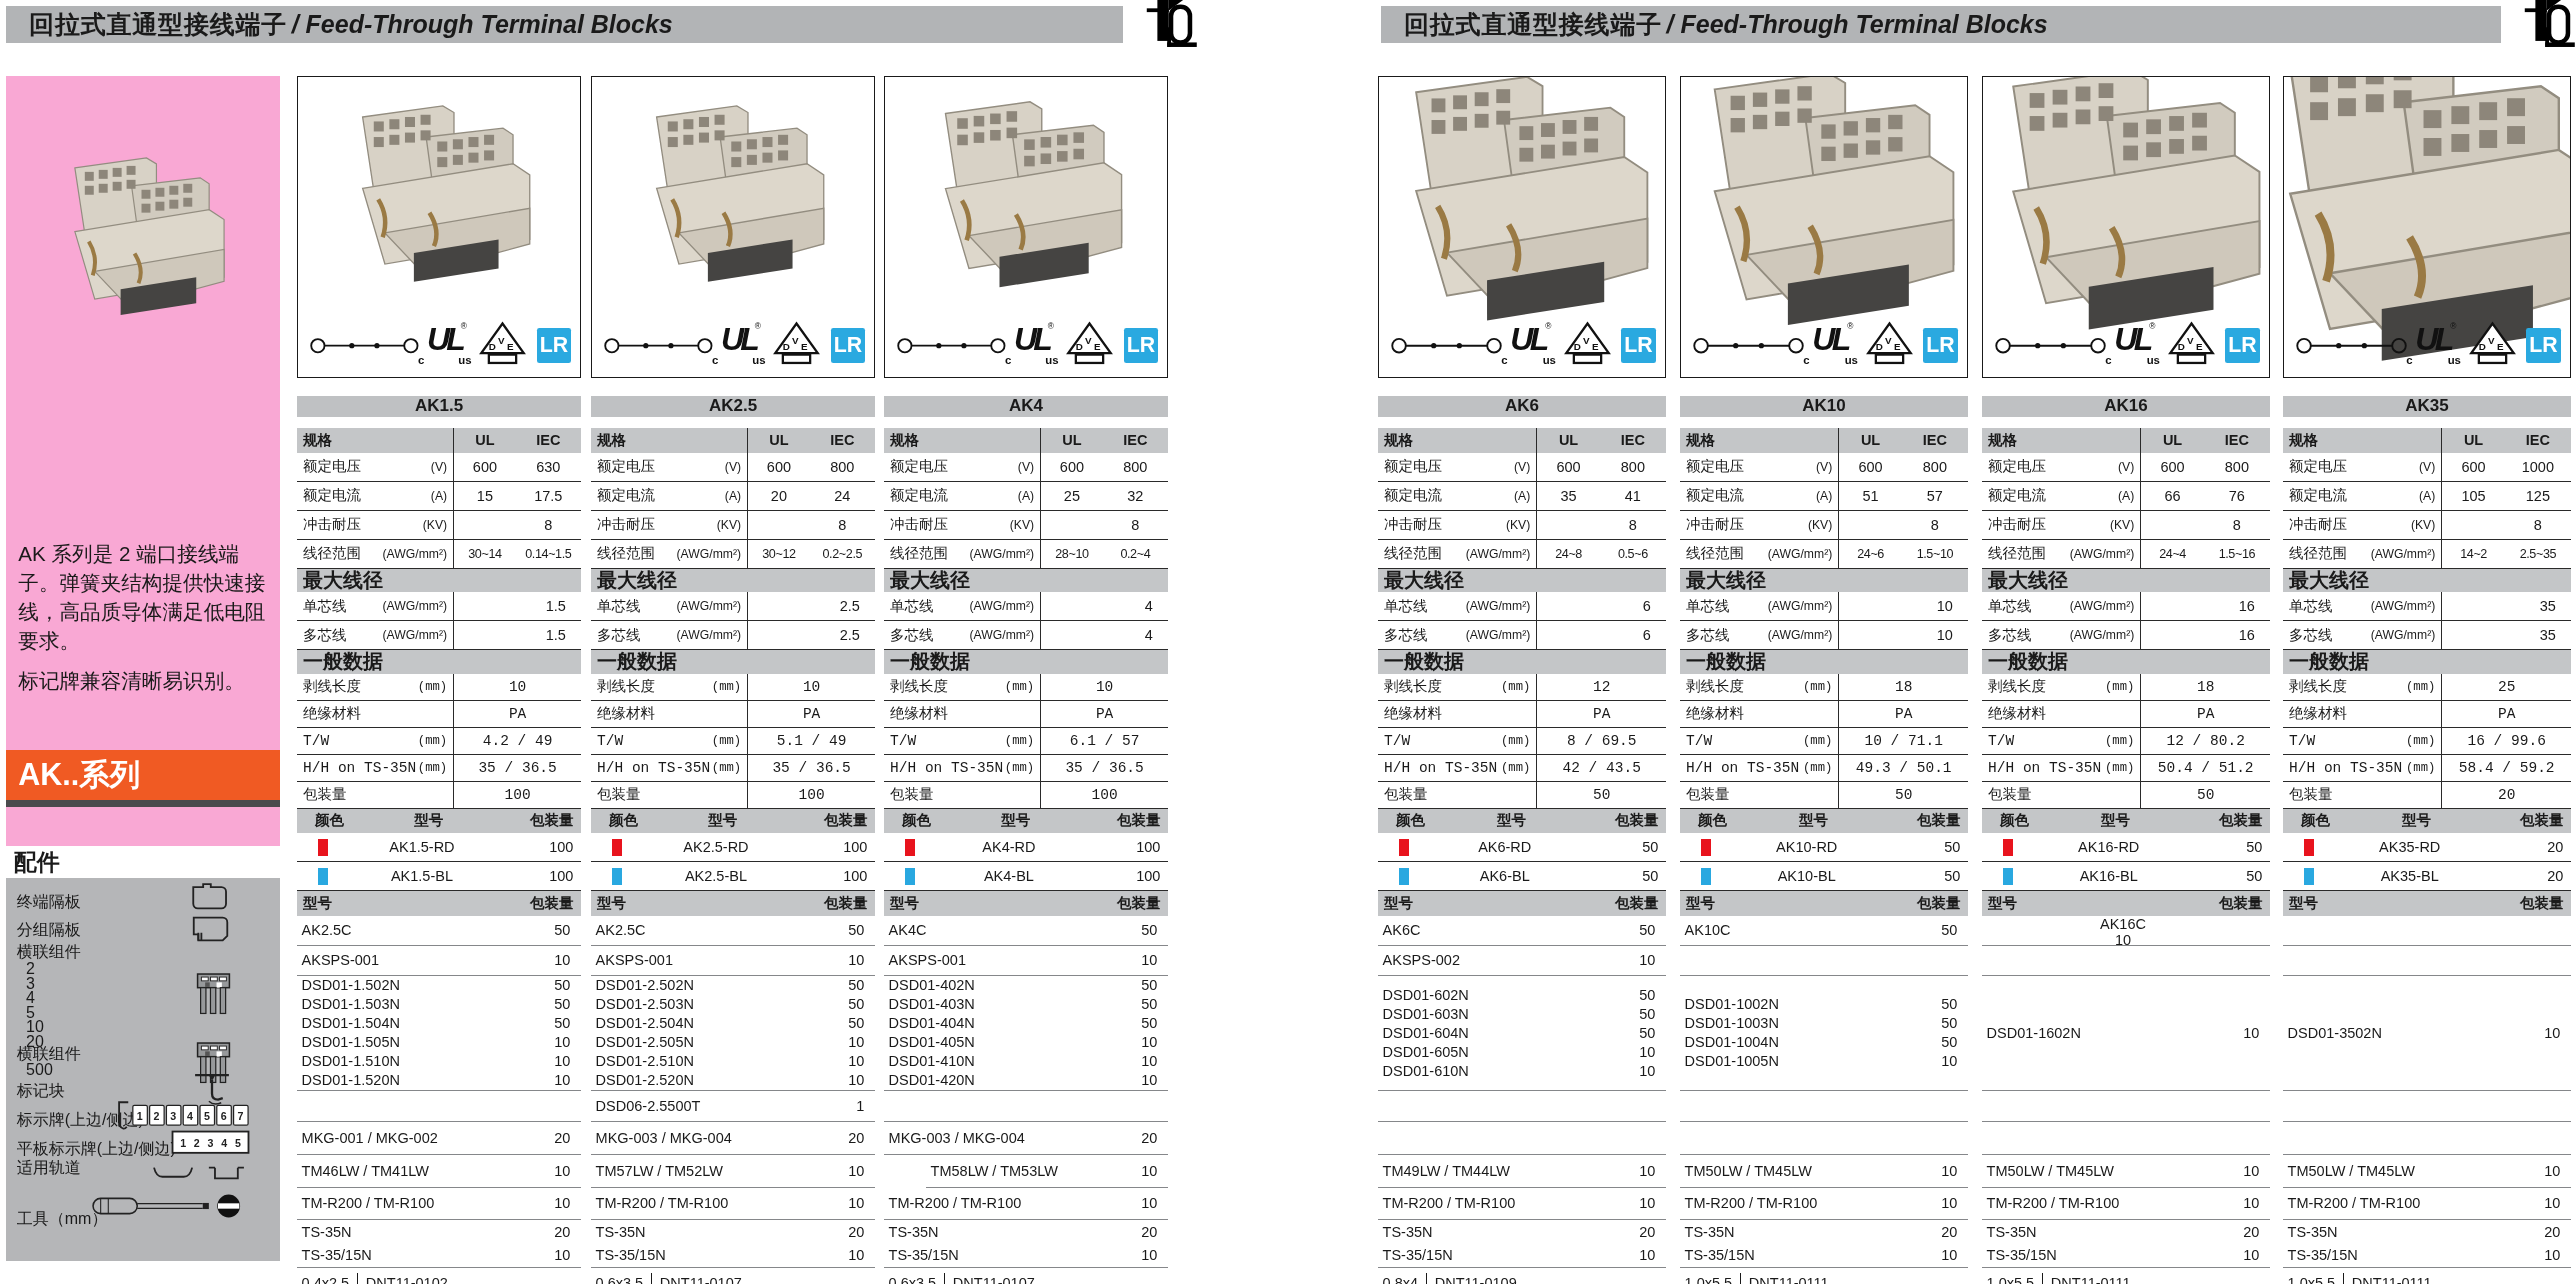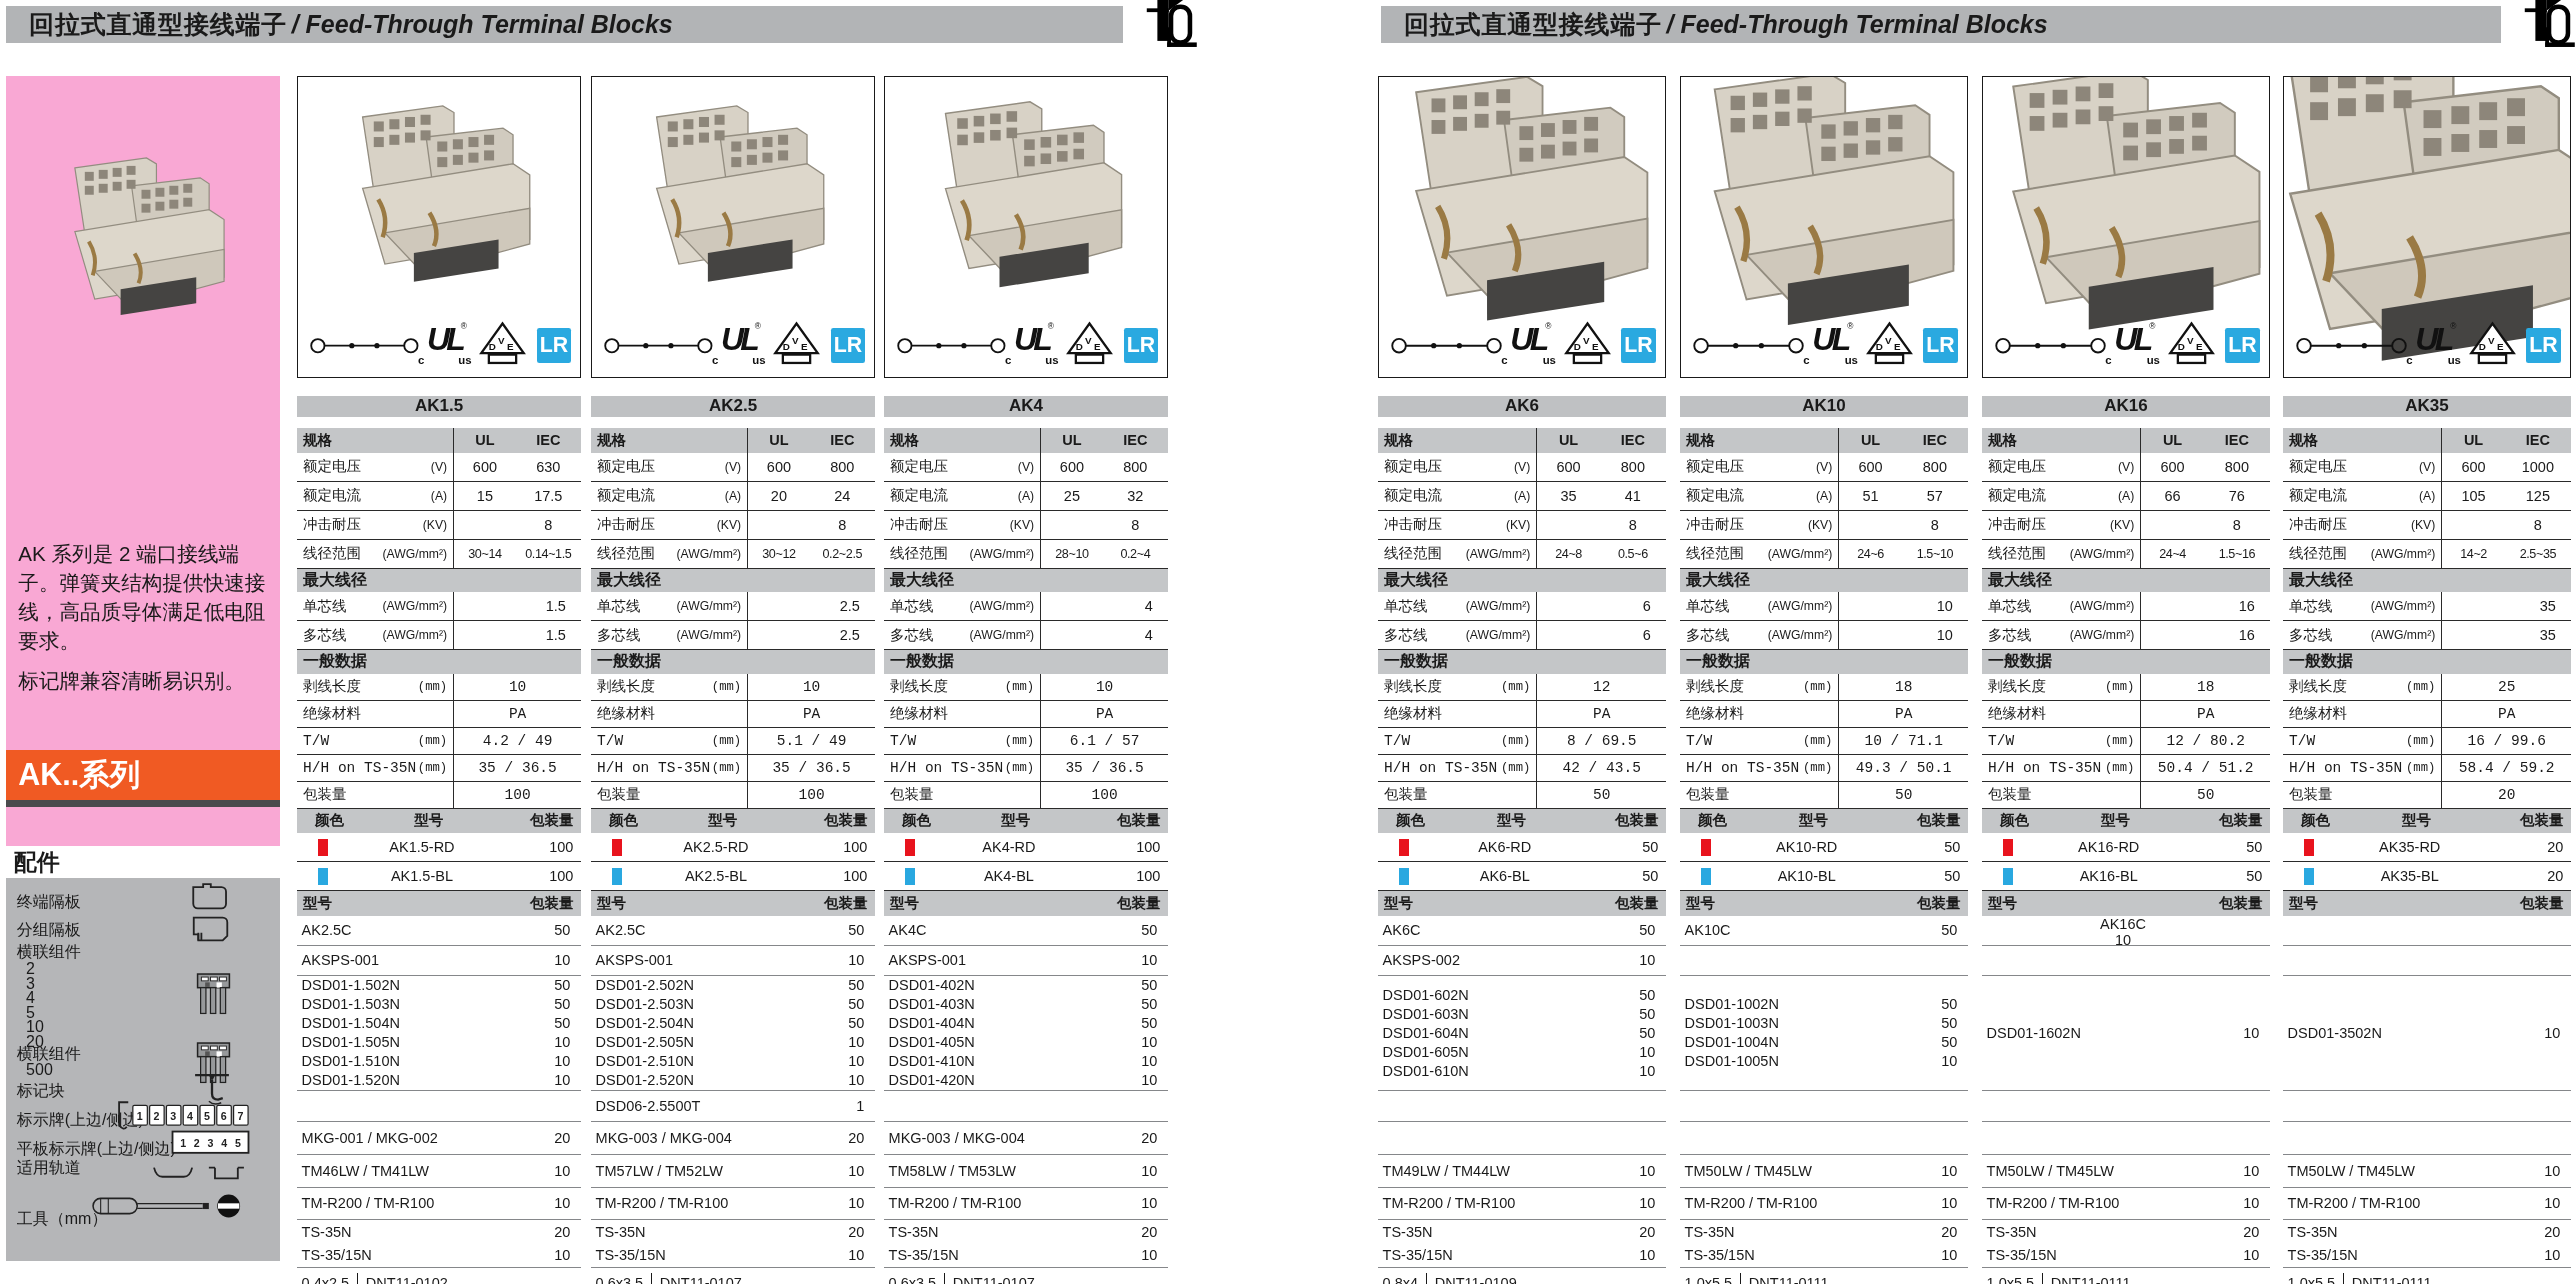--- a/index.html
+++ b/index.html
@@ -39,21 +39,21 @@
   .titlebar{height:21.3px;margin-top:17.5px;background:#bfc1c3;display:flex;align-items:center;justify-content:center;
     font-size:17px;font-weight:bold;}
   .spec{margin-top:11.4px;}
   .srow{display:grid;grid-template-columns:55% 22% 23%;align-items:center;height:28px;border-bottom:1.5px solid #2a2a2a;}
   .srow.head{height:24.4px;background:#c4c6c8;border-bottom:none;font-weight:bold;}
   .srow .lab{display:flex;justify-content:space-between;align-items:center;padding:0 6.1px 0 6.1px;font-size:14.5px;}
   .srow .unit{font-size:12.2px;}
   .srow .v{display:flex;align-items:center;justify-content:center;font-size:14.5px;height:100%;}
   .srow .v.first{border-left:1.5px solid #2a2a2a;}
   .srow .v.small{font-size:12.6px;letter-spacing:-0.4px;}
-  .gbar{height:23.6px;background:#c4c6c8;display:flex;align-items:center;padding-left:6.1px;font-size:16px;font-weight:bold;}
+  .gbar{height:23.6px;background:#c4c6c8;display:flex;align-items:center;padding-left:6.1px;font-size:20px;font-weight:bold;}
   .mrow{display:grid;grid-template-columns:55% 45%;align-items:center;height:28px;border-bottom:1.5px solid #2a2a2a;}
   .mrow .lab{display:flex;justify-content:space-between;align-items:center;padding:0 6.1px;font-size:14.5px;}
   .mrow .unit{font-size:12.2px;}
   .mrow .v{display:flex;align-items:center;height:100%;border-left:1.5px solid #2a2a2a;font-size:14.5px;}
   .mrow .v.rt{justify-content:flex-end;padding-right:15.2px;}
   .mrow .v.ct{justify-content:center;}
   .mrow.g{height:26px;border-bottom:1.1px solid #2a2a2a;font-family:Liberation Mono, monospace;}
   .crow{display:grid;grid-template-columns:22% 44% 34%;align-items:center;height:28px;border-bottom:1.1px solid #2a2a2a;}
   .crow.head{height:24.4px;background:#c4c6c8;font-weight:bold;border-bottom:none;padding-left:12px;}
   .crow .c1{padding-left:6.1px;font-size:14.5px;}
@@ -916,21 +916,21 @@
             </div>
           </div>
           <div class="arow" style="height: 30.5px;">
             <span></span>
             <span></span>
           </div>
           <div class="arow" style="height: 32px;">
             <span>MKG-003 / MKG-004</span>
             <span>20</span>
           </div>
-          <div class="arow" style="height: 32px;">
+          <div class="arow" style="height: 32px; margin-left: 42px;">
             <span>TM58LW / TM53LW</span>
             <span>10</span>
           </div>
           <div class="arow" style="height: 30.5px;">
             <span>TM-R200 / TM-R100</span>
             <span>10</span>
           </div>
           <div class="tsblk">
             <div class="tsline">
               <span>TS-35N</span>

